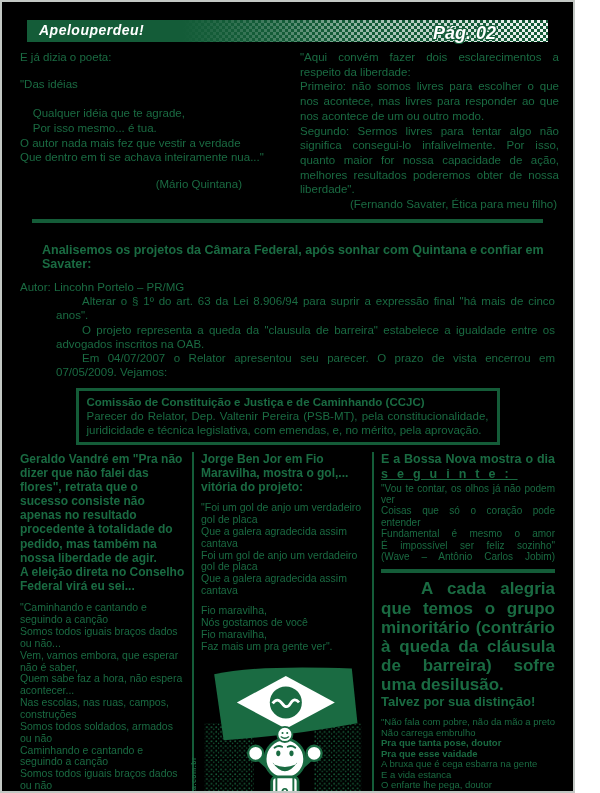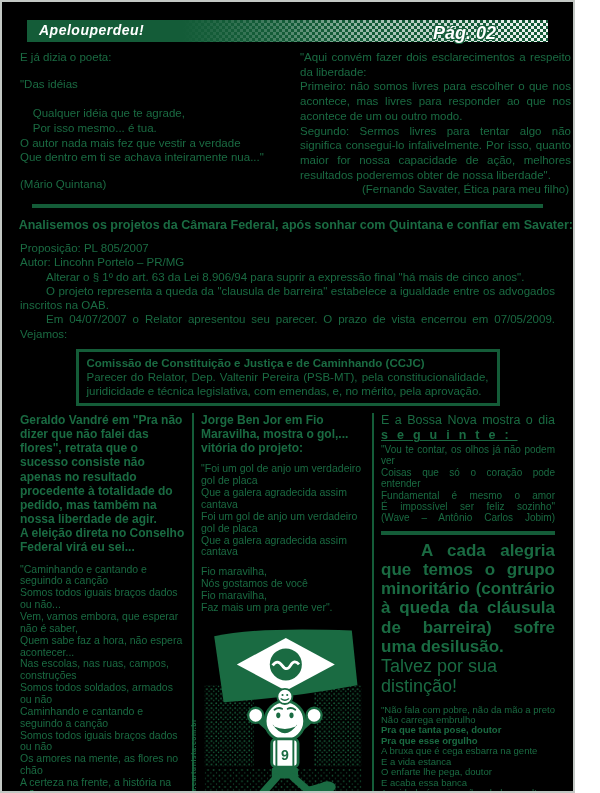--- a/index.html
+++ b/index.html
@@ -33,38 +33,38 @@
     font-style: italic; font-weight: bold; font-size: 14px; color: #ffffff;
     letter-spacing: 0.5px;
   }
   .header-page {
     position: absolute; right: 52px; top: 3px;
     font-style: italic; font-weight: bold; font-size: 18px; color: #ffffff;
     text-shadow: 1px 1px 0 #145c38, -1px -1px 0 #145c38, 1px -1px 0 #145c38, -1px 1px 0 #145c38;
   }
 
   
-  .intro-row { display: flex; padding: 8px 2px 0 18px; gap: 18px; }
+  .intro-row { display: flex; padding: 8px 14px 0 18px; gap: 18px; }
   .intro-left  { flex: 0 0 262px; font-size: 11.5px; line-height: 1.28; }
   .intro-right { flex: 1; font-size: 11.5px; line-height: 1.28; }
   .poet-lead { margin-bottom: 12px; }
   .poem { white-space: pre-wrap; }
-  .poem-attr { padding-right: 40px; margin-top: 12px; }
+  .poem-attr { text-align: right; padding-right: 40px; margin-top: 12px; }
   .savater-quote { white-space: pre-line; text-align: justify; }
   .savater-attr { text-align: right; padding-right: 2px; }
 
   
   .rule-main { height: 4px; background: #145c38; margin: 7px 30px 0 30px; }
   .section-heading {
-    text-align: right; font-weight: bold; font-size: 12.5px; margin-top: 10px;
+    text-align: left; font-weight: bold; font-size: 12.5px; margin-top: 20px; padding-left: 40px;
   }
 
   
   .proposal { padding: 9px 18px 0 18px; font-size: 11.5px; line-height: 1.24; }
-  .proposal .indent { text-indent: 26px; text-align: justify; }
+  .proposal .indent { text-indent: 26px; text-align: justify; margin-left: 36px; }
 
   
   .ccjc-box {
     width: 424px; margin: 8px auto 0 auto;
     border: 3px solid #145c38;
     padding: 4px 8px 5px 8px;
     display: flex; gap: 7px;
     font-size: 11.5px; line-height: 1.22;
   }
   .ccjc-date { flex: 0 0 48px; font-weight: bold; }
@@ -87,34 +87,34 @@
   .cartoon-wrap { position: relative; margin-top: 6px; height: 234px; }
   .cartoon-credit {
     position: absolute; left: -4px; bottom: 48px;
     transform: rotate(-90deg); transform-origin: left bottom;
     font-size: 7px; font-weight: bold; color: #1a6b42; letter-spacing: 0.5px;
     white-space: nowrap;
   }
 
   
   .bossa-h1 {
-    font-weight: normal; font-size: 12.5px; line-height: 1.2;
+    font-weight: bold; font-size: 12.5px; line-height: 1.2;
     text-align: justify; text-align-last: justify;
   }
   .bossa-h2 { font-weight: bold; font-size: 12.5px; letter-spacing: 9px; line-height: 1.2; text-decoration: underline; }
   .wave {
     font-size: 10px; line-height: 1.14; white-space: pre-line; margin-top: 1px;
     text-align: justify; text-align-last: justify;
   }
   .rule-right { height: 4px; background: #145c38; margin: 7px 0 6px 0; }
   .alegria {
     font-weight: bold; font-size: 17px; line-height: 1.13;
     text-align: justify; text-indent: 40px;
   }
-  .alegria-tag { font-weight: normal; font-size: 18px; line-height: 1.13; }
+  .alegria-tag { font-weight: bold; font-size: 13px; line-height: 1.13; }
   .banca { font-size: 9.5px; line-height: 1.1; white-space: pre-line; }
   .banca-first { margin-top: 8px; }
   .banca-bold { font-weight: bold; }
 </style>
 </head>
 <body>
 
 <div class="page">
 
   <div class="header-bar">
@@ -138,21 +138,20 @@
 Primeiro: não somos livres para escolher o que nos acontece, mas livres para responder ao que nos acontece de um ou outro modo.
 Segundo: Sermos livres para tentar algo não significa consegui-lo infalivelmente. Por isso, quanto maior for nossa capacidade de ação, melhores resultados poderemos obter de nossa liberdade".</div>
       <div class="savater-attr">(Fernando Savater, Ética para meu filho)</div>
     </div>
   </div>
 
   <div class="rule-main"></div>
   <div class="section-heading">Analisemos os projetos da Câmara Federal, após sonhar com Quintana e confiar em Savater:</div>
 
   <div class="proposal">
-    <div>Proposição: PL 805/2007</div>
     <div>Autor: Lincohn Portelo – PR/MG</div>
     <div class="indent">Alterar o § 1º do art. 63 da Lei 8.906/94 para suprir a expressão final "há mais de cinco anos".</div>
     <div class="indent">O projeto representa a queda da "clausula de barreira" estabelece a igualdade entre os advogados inscritos na OAB.</div>
     <div class="indent">Em 04/07/2007 o Relator apresentou seu parecer. O prazo de vista encerrou em 07/05/2009. Vejamos:</div>
   </div>
 
   <div class="ccjc-box">
     <div>
       <span class="ccjc-title">Comissão de Constituição e Justiça e de Caminhando (CCJC)</span>
       <div class="ccjc-body">Parecer do Relator, Dep. Valtenir Pereira (PSB-MT), pela constitucionalidade, juridicidade e técnica legislativa, com emendas, e, no mérito, pela aprovação.</div>
@@ -267,21 +266,21 @@
 Coisas que só o coração pode entender
 Fundamental é mesmo o amor
 É impossível ser feliz sozinho"
 (Wave – Antônio Carlos Jobim)</div>
       <div class="rule-right"></div>
       <div class="alegria">A cada alegria que temos o grupo minoritário (contrário à queda da cláusula de barreira) sofre uma desilusão.</div>
       <div class="alegria-tag">Talvez por sua distinção!</div>
       <div class="banca banca-first">"Não fala com pobre, não da mão a preto
 Não carrega embrulho</div>
       <div class="banca banca-bold">Pra que tanta pose, doutor
-Pra que esse orgulho</div>
+Pra que esse vaidade</div>
       <div class="banca">A bruxa que é cega esbarra na gente
 E a vida estanca
 O enfarte lhe pega, doutor
 E acaba essa banca
 A vaidade é assim, põe o bobo no alto
 E retira a escada
 Mas fica por perto esperando
 Sentada
 Mais cedo ou mais tarde ele acaba no chão
 Mais alto o coqueiro, maior é o tombo do coco afinal

